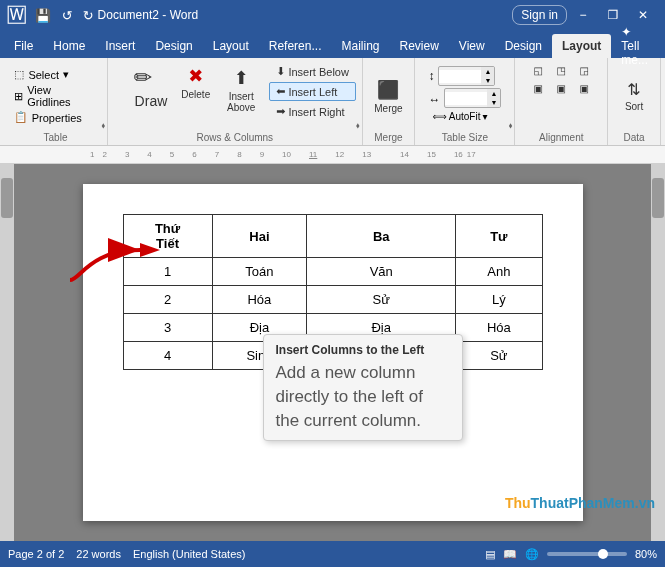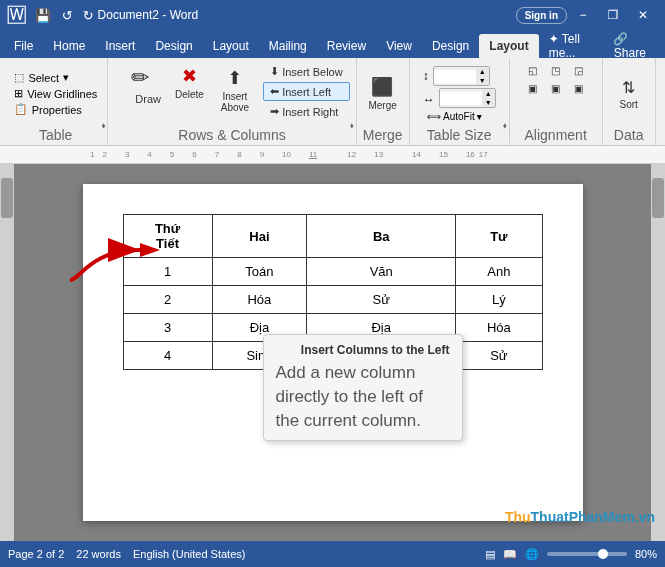--- a/index.html
+++ b/index.html
@@ -15,21 +15,21 @@
       justify-content: space-between;
       padding: 0 8px;
     }
     .title-bar-left { display: flex; align-items: center; gap: 6px; }
     .title-bar-center { flex: 1; font-size: 12px; }
     .title-bar-right { display: flex; align-items: center; gap: 2px; }
     .title-icon { font-size: 16px; color: white; }
     .undo-redo { display: flex; gap: 2px; }
     .undo-redo span { font-size: 13px; cursor: pointer; padding: 2px 4px; }
     .tb-btn { background: none; border: none; color: white; cursor: pointer; padding: 2px 8px; font-size: 12px; min-width: 28px; height: 26px; display: flex; align-items: center; justify-content: center; }
-    .sign-in-btn { background: none; border: 1px solid rgba(255,255,255,0.5); color: white; cursor: pointer; padding: 2px 8px; font-size: 10px; border-radius: 8px; font-weight: bold; }
+    .sign-in-btn { background: none; border: 1px solid rgba(255,255,255,0.5); color: white; cursor: pointer; padding: 2px 8px; font-size: 12px; border-radius: 8px; }
 
     
     .ribbon-tabs {
       background: #2b579a;
       display: flex;
       align-items: flex-end;
       padding: 0 4px;
       height: 28px;
     }
     .ribbon-tab {
@@ -56,21 +56,21 @@
     .ribbon-group {
       display: flex;
       flex-direction: column;
       align-items: center;
       padding: 4px 6px 2px;
       border-right: 1px solid #d0d0d0;
       min-width: 60px;
       position: relative;
     }
     .ribbon-group-label {
-      font-size: 14px;
+      font-size: 10px;
       color: #666;
       margin-top: auto;
       padding-top: 2px;
     }
     .ribbon-group-content {
       display: flex;
       align-items: center;
       gap: 2px;
       flex: 1;
     }
@@ -183,40 +183,40 @@
       top: 150px;
       left: 180px;
       background: #f5f5f5;
       border: 1px solid #ccc;
       border-radius: 4px;
       padding: 8px 12px;
       max-width: 200px;
       box-shadow: 2px 2px 6px rgba(0,0,0,0.2);
       z-index: 100;
     }
-    .tooltip-title { font-size: 12px; font-weight: bold; color: #333; margin-bottom: 4px; text-align: right; }
+    .tooltip-title { font-size: 12px; font-weight: bold; color: #333; margin-bottom: 4px; }
     .tooltip-desc { font-size: 17px; color: #555; line-height: 1.4; }
 
     
     .status-bar {
       background: #2b579a;
       color: white;
       height: 26px;
       display: flex;
       align-items: center;
       padding: 0 8px;
       font-size: 11px;
     }
     .status-left { display: flex; gap: 12px; flex: 1; }
     .status-right { display: flex; align-items: center; gap: 8px; }
     .zoom-slider { width: 80px; height: 4px; background: rgba(255,255,255,0.4); border-radius: 2px; position: relative; }
     .zoom-thumb { width: 10px; height: 10px; background: white; border-radius: 50%; position: absolute; top: -3px; left: 70%; transform: translateX(-50%); }
     .watermark {
       position: absolute;
-      bottom: 16px;
+      bottom: 30px;
       right: 10px;
       font-size: 14px;
       font-weight: bold;
       color: #2b8fbd;
     }
     .watermark span.thu { color: #f5a623; }
 
     .draw-btn { font-size: 22px; }
     .delete-btn { color: #c00; font-size: 18px; }
 
@@ -265,20 +265,21 @@
     <button class="tb-btn">✕</button>
   </div>
 </div>
 
 <div class="ribbon-tabs">
   <div class="ribbon-tab">File</div>
   <div class="ribbon-tab">Home</div>
   <div class="ribbon-tab">Insert</div>
   <div class="ribbon-tab">Design</div>
   <div class="ribbon-tab">Layout</div>
+  <div class="ribbon-tab">Referen...</div>
   <div class="ribbon-tab">Mailing</div>
   <div class="ribbon-tab">Review</div>
   <div class="ribbon-tab">View</div>
   <div class="ribbon-tab">Design</div>
   <div class="ribbon-tab active">Layout</div>
   <div class="ribbon-tab">✦ Tell me...</div>
   <div class="ribbon-tab" style="margin-left:auto;">🔗 Share</div>
 </div>
 
 <div class="ribbon">
@@ -303,21 +304,21 @@
     </div>
     <div class="ribbon-group-label">Table</div>
     <div class="group-expander">⬧</div>
   </div>
 
   <div class="ribbon-group" style="min-width:190px;">
     <div class="ribbon-group-content" style="align-items:flex-start;gap:4px;">
 
       <div class="rb-btn" style="min-width:36px;">
         <span class="draw-btn">✏</span>
-        <span style="font-size:11px;padding-left:16px;">Draw</span>
+        <span style="font-size:14px;padding-left:16px;">Draw</span>
       </div>
 
       <div class="rb-btn" style="min-width:36px;">
         <span class="delete-btn">✖</span>
         <span style="font-size:10px;">Delete</span>
       </div>
 
       <div class="rb-btn insert-above-btn" style="min-width:44px;">
         <span class="insert-above-icon">⬆</span>
         <span style="font-size:10px;text-align:center;">Insert<br>Above</span>
@@ -425,21 +426,21 @@
     <span style="margin-right:8px;">1</span>
     <span style="margin-right:18px;">2</span>
     <span style="margin-right:18px;">3</span>
     <span style="margin-right:18px;">4</span>
     <span style="margin-right:18px;">5</span>
     <span style="margin-right:18px;">6</span>
     <span style="margin-right:18px;">7</span>
     <span style="margin-right:18px;">8</span>
     <span style="margin-right:18px;">9</span>
     <span style="margin-right:18px;">10</span>
-    <span style="margin-right:30px;text-decoration:underline;">11</span>
+    <span style="margin-right:18px;text-decoration:underline;">11</span>
     <span style="margin-right:18px;">12</span>
     <span style="margin-right:29px;">13</span>
     <span style="margin-right:18px;">14</span>
     <span style="margin-right:18px;">15</span>
     <span>16</span>
     <span style="margin-left:4px;">17</span>
   </div>
 </div>
 
 <div class="doc-area">

